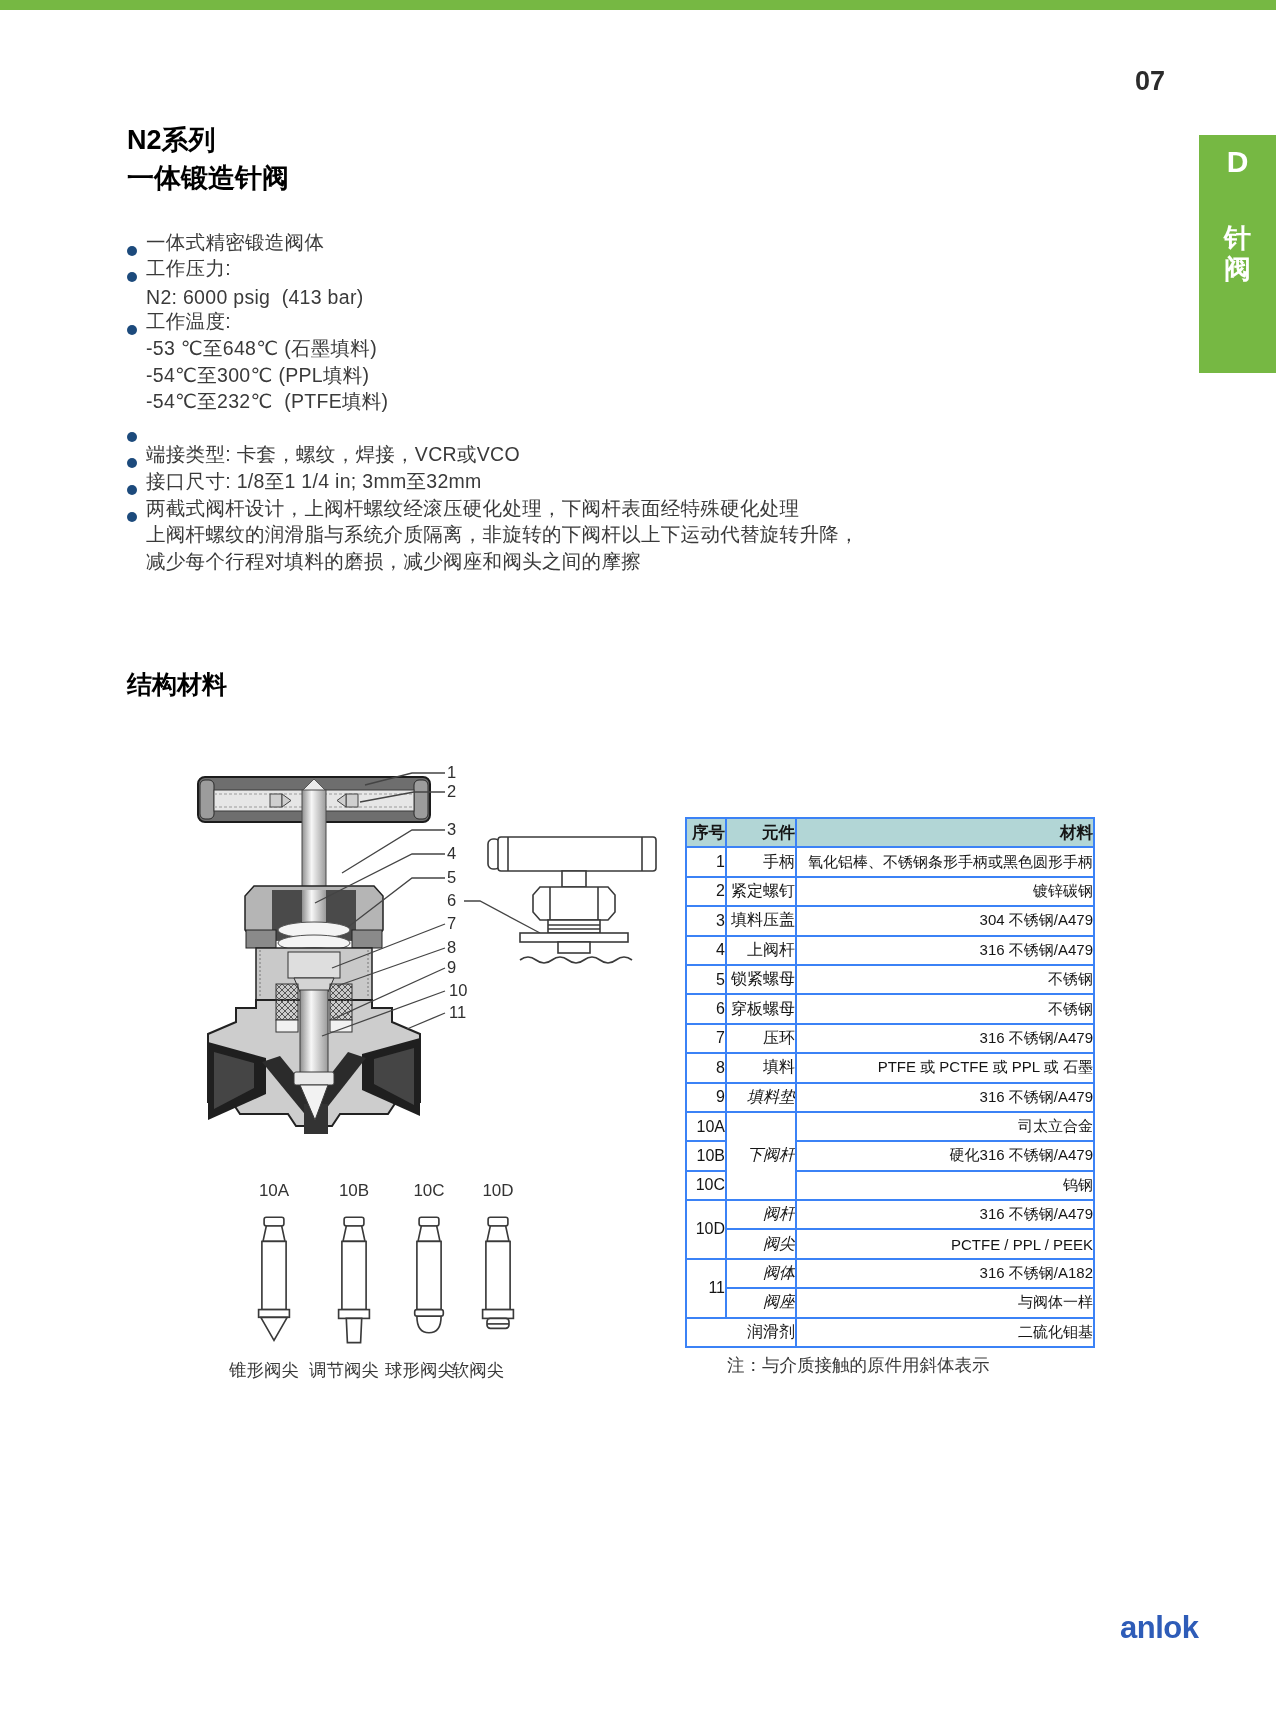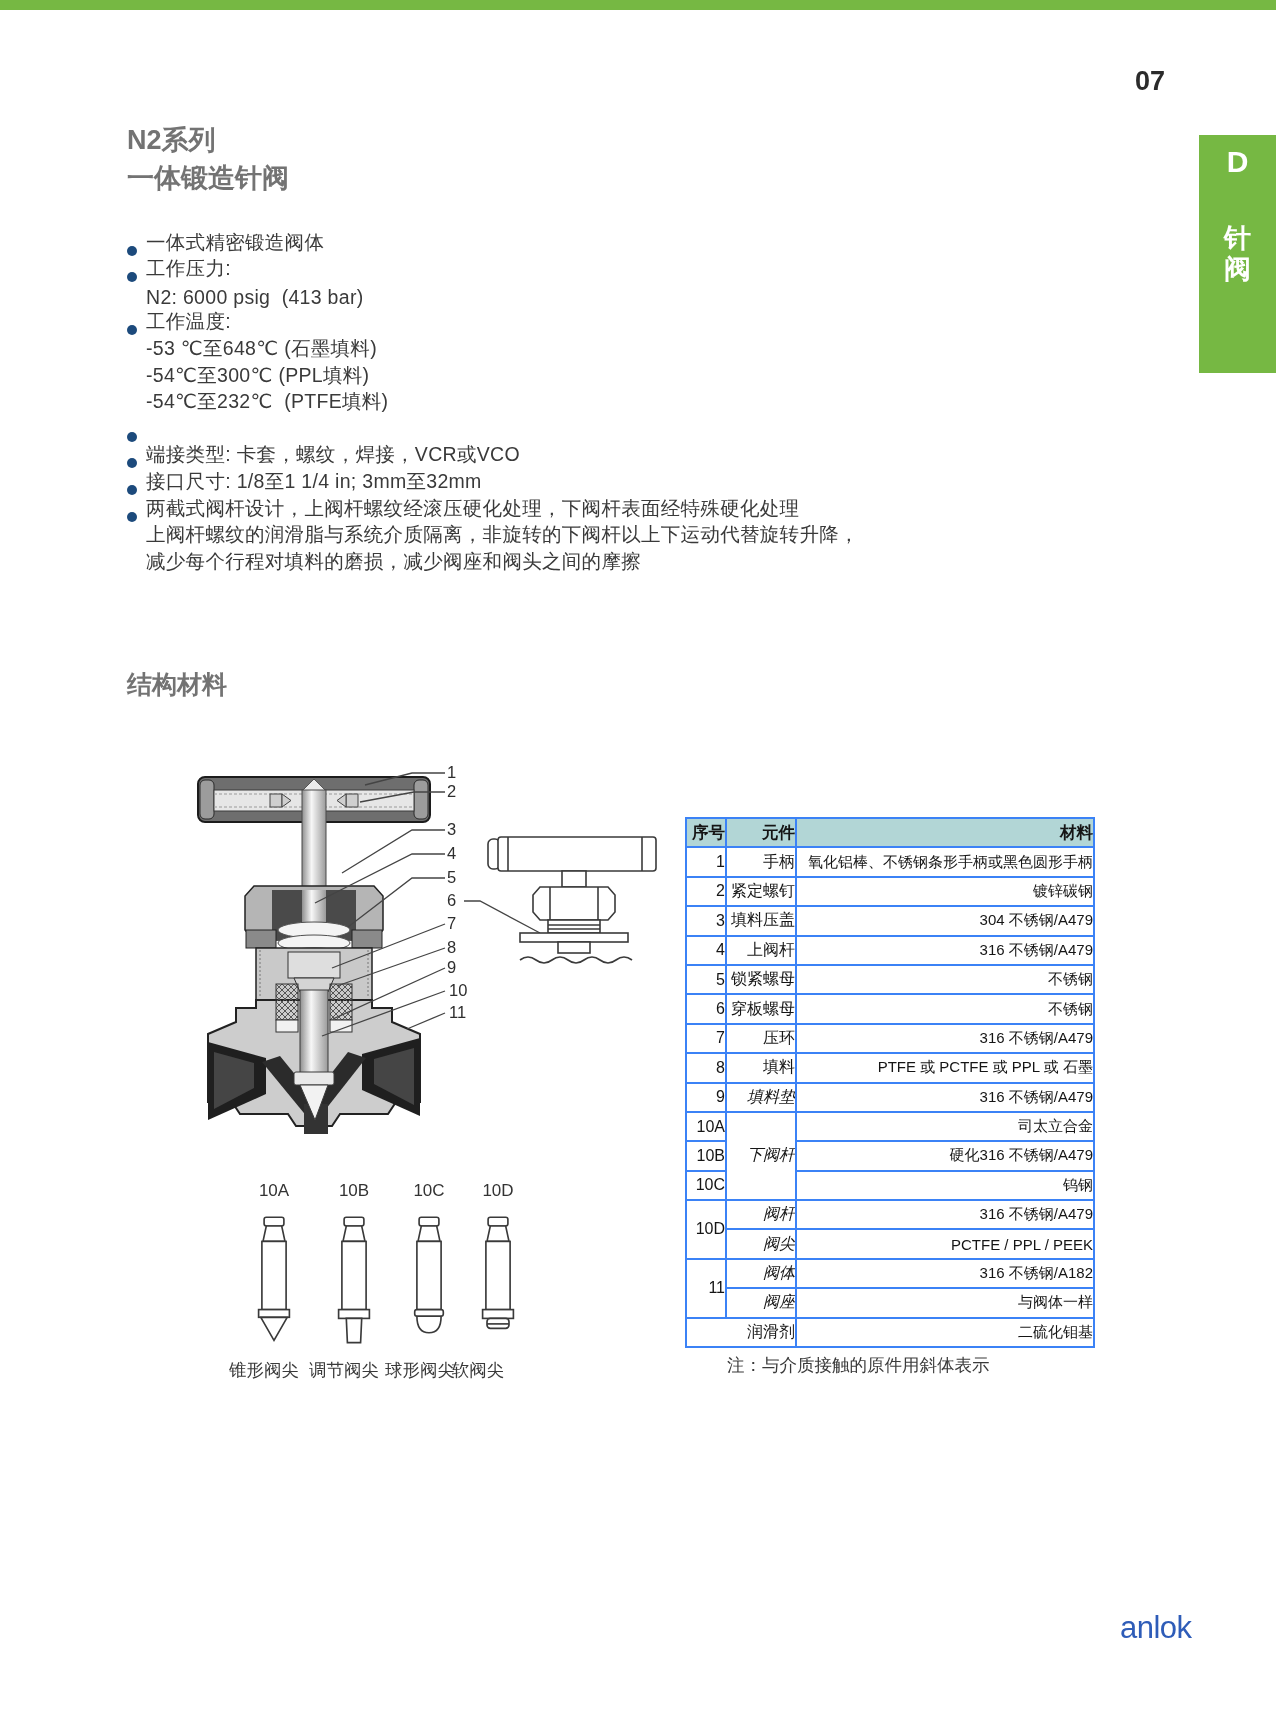--- a/index.html
+++ b/index.html
@@ -8,21 +8,21 @@
   .abs{position:absolute;}
   
   #topbar{left:0;top:0;width:1276px;height:10px;background:#76b843;}
   #sidetab{left:1199px;top:135px;width:77px;height:238px;background:#76b843;color:#fff;
            display:flex;flex-direction:column;align-items:center;}
   #tab-letter{font-size:30px;font-weight:bold;margin-top:10px;}
   #tab-vert{margin-top:44px;width:30px;font-size:27px;font-weight:bold;line-height:31px;
             word-break:break-all;text-align:center;}
   #pagenum{left:1120px;top:66px;width:60px;font-size:27px;font-weight:bold;color:#2b2b2b;text-align:center;}
   
-  .blue{color:#737373;}
+  .blue{color:#000000;}
   #title{left:127px;top:121px;font-size:27px;font-weight:bold;line-height:38px;white-space:nowrap;}
   #section-title{left:127px;top:668px;font-size:25px;font-weight:bold;white-space:nowrap;}
   
   #features{left:127px;top:229px;width:950px;}
   .feat{height:26.6px;display:flex;align-items:flex-end;font-size:19.5px;color:#3a3a3a;white-space:pre;letter-spacing:.3px;}
   .dot{width:10px;height:10px;border-radius:50%;background:#1c4a7c;margin-right:9px;flex:0 0 auto;}
   .cont{padding-left:19px;}
   
   .callout{position:absolute;width:30px;text-align:left;font-size:16.5px;color:#2e2e2e;}
   
@@ -31,21 +31,21 @@
   .tip-caption{position:absolute;width:96px;text-align:center;font-size:17.5px;color:#3a3a3a;white-space:nowrap;}
   
   #mat-table{left:685px;top:817px;}
   table{border-collapse:collapse;table-layout:fixed;}
   td,th{border:2px solid #3b82f6;text-align:right;vertical-align:middle;padding:0;height:27.4px;
         font-size:16px;color:#151515;white-space:nowrap;overflow:hidden;}
   th{background:#b2d6d6;font-weight:bold;font-size:16.5px;}
   .mat{font-size:15px;}
   .it{font-style:italic;}
   #note{left:727px;top:1353px;font-size:17.5px;color:#3a3a3a;white-space:nowrap;}
-  #logo{left:1120px;top:1610px;font-size:31px;font-weight:normal;color:#2e5cb8;letter-spacing:-0.5px;}
+  #logo{left:1120px;top:1610px;font-size:31px;font-weight:bold;color:#2e5cb8;letter-spacing:-0.5px;}
 </style>
 </head>
 <body>
 
 <div id="page">
 
   <div id="topbar" class="abs"></div>
 
   <div id="pagenum" class="abs">07</div>
 

